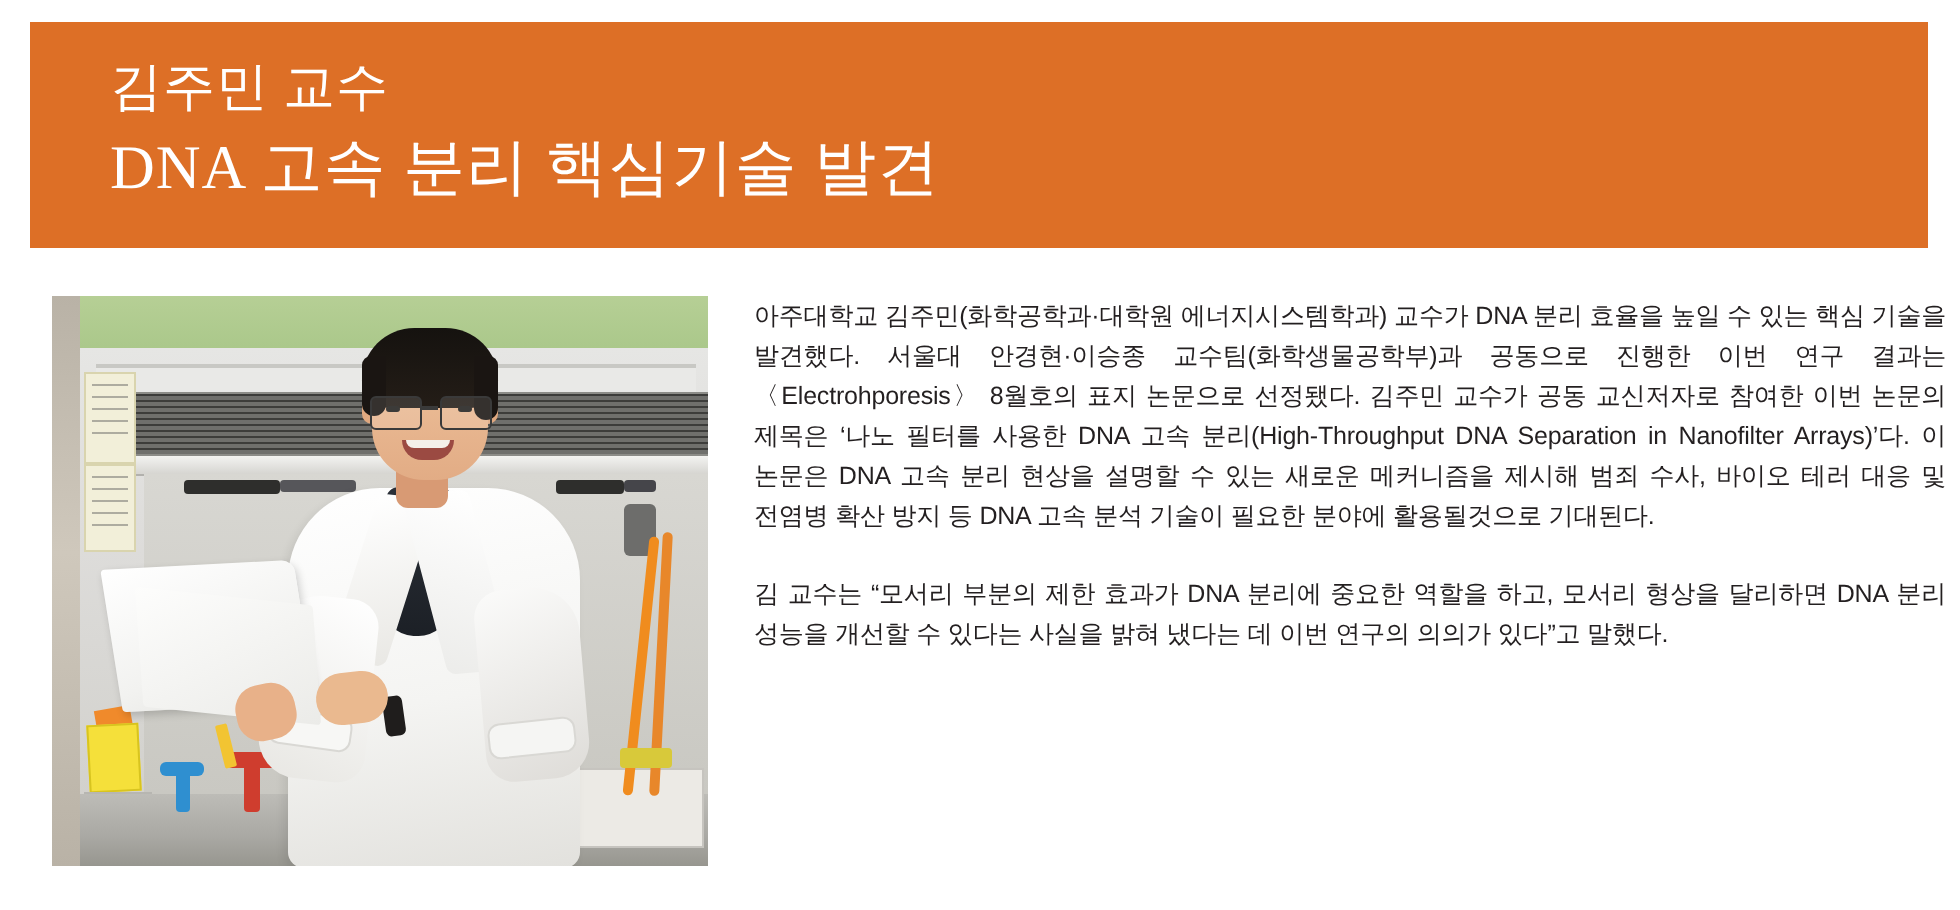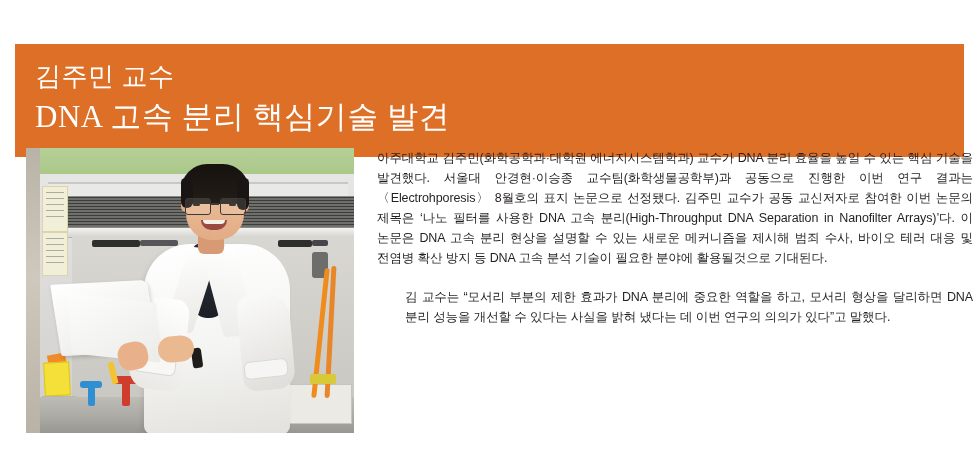--- a/index.html
+++ b/index.html
@@ -19,22 +19,21 @@
 
   
   .banner {
     position: absolute;
     left: 15px;
     top: 11px;
     width: 949px;
     height: 113px;
     background: #dd6f26;
     box-sizing: border-box;
-    padding: 14px 0 0 20px;
-    margin-top: 33px;
+    padding: 14px 0 0 40px;
   }
   .banner-title-line1 {
     font-family: "Liberation Serif", "DejaVu Serif", serif;
     font-size: 26px;
     line-height: 38px;
     color: #ffffff;
     letter-spacing: 0.5px;
     white-space: nowrap;
   }
   .banner-title-line2 {
@@ -419,21 +418,21 @@
   }
   .article p {
     margin: 0 0 19px 0;
     font-size: 12.5px;
     line-height: 20px;
     color: #231f20;
     text-align: justify;
     word-break: keep-all;
     letter-spacing: -0.1px;
   }
-  .article p:last-child { margin-bottom: 0; margin-left: 28px; }
+  .article p:last-child { margin-bottom: 0; }
 </style>
 </head>
 <body>
 
 <div class="banner">
   <div class="banner-title-line1">김주민 교수</div>
   <div class="banner-title-line2">DNA 고속 분리 핵심기술 발견</div>
 </div>
 
 <div class="content">

